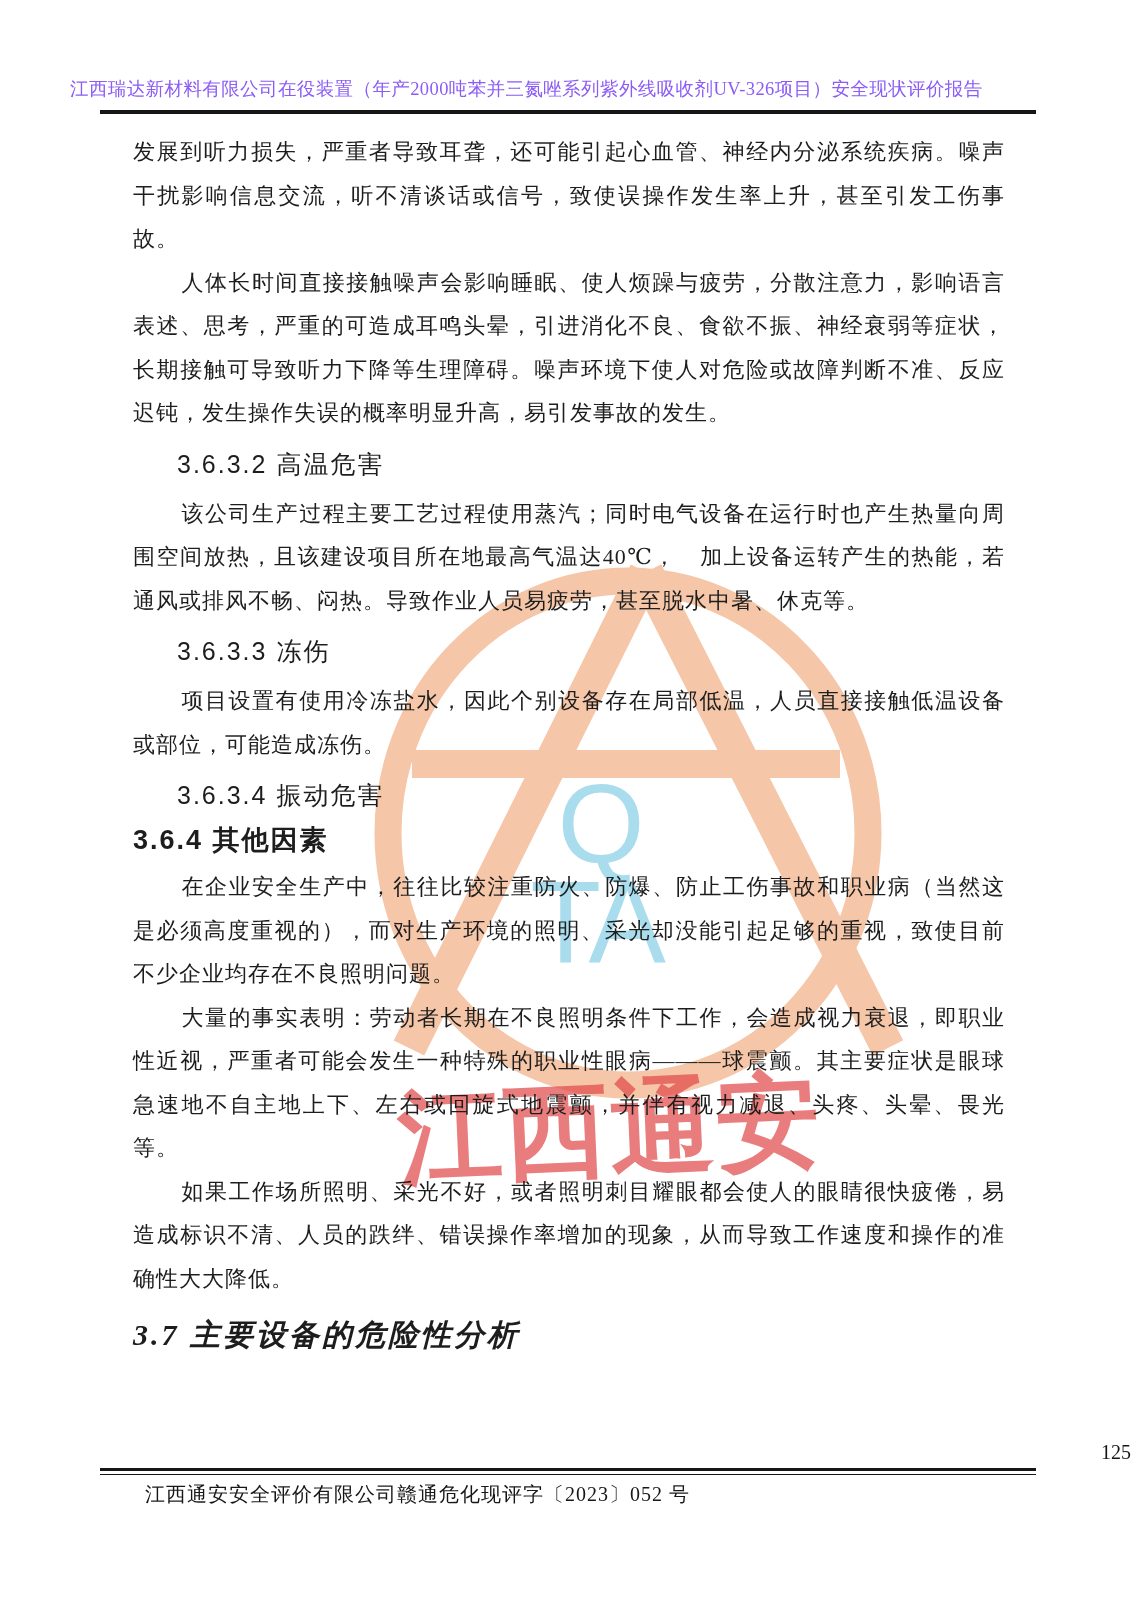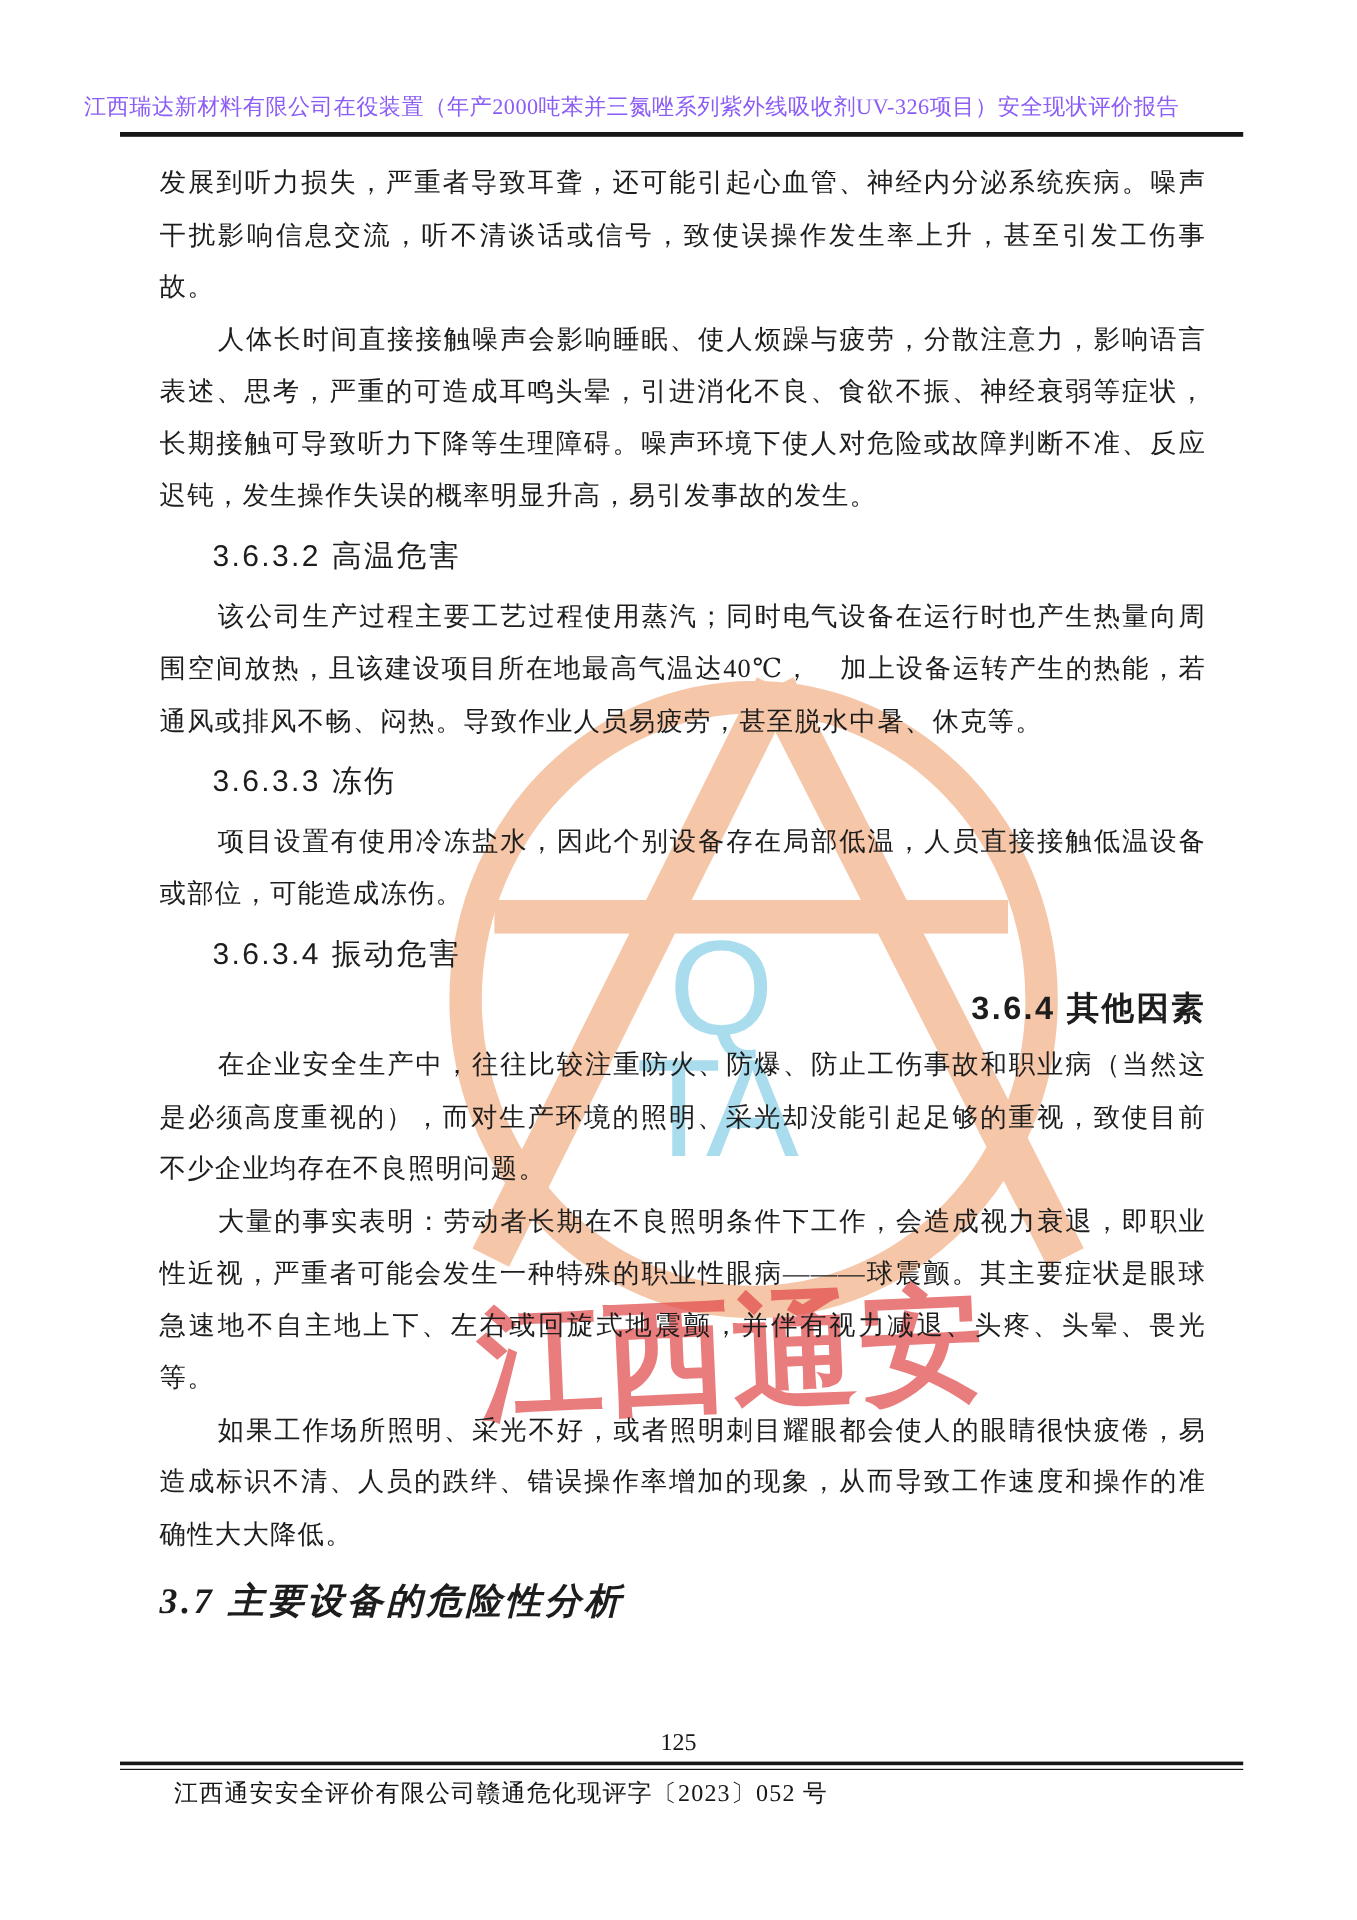--- a/index.html
+++ b/index.html
@@ -65,36 +65,36 @@
     margin:13px 0 12px 44px;
     text-align:left;
   }
   h2.sec {
     font-family:"Liberation Sans","DejaVu Sans",sans-serif;
     font-weight:700;
     font-size:27px;
     line-height:34px;
     letter-spacing:2px;
     margin:4px 0 8px 0;
-    text-align:right;
+    text-align:left;
   }
   h1.kai {
     font-family:"Liberation Serif","DejaVu Serif",serif;
     font-style:italic;
     font-weight:700;
     font-size:30px;
     line-height:38px;
     letter-spacing:3px;
     margin:16px 0 0 0;
     text-align:left;
   }
 
   .page-number {
     position:absolute; top:1441px; left:0; width:100%;
-    text-align:center; font-size:20px; color:#161616;
+    text-align:right; font-size:20px; color:#161616;
   }
   .footer-rule {
     position:absolute; top:1468px; left:100px; width:936px;
     height:7px; box-sizing:border-box;
     border-top:3px solid #161616;
     border-bottom:1px solid #161616;
   }
   .footer-row {
     position:absolute; top:1481px; left:145px; right:72px;
     display:flex; justify-content:flex-start;

